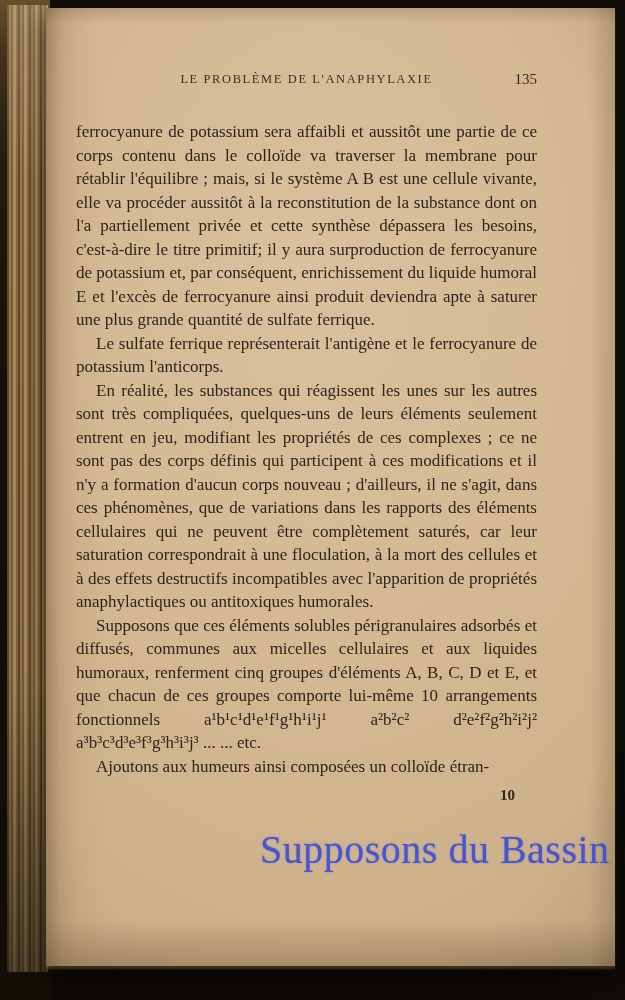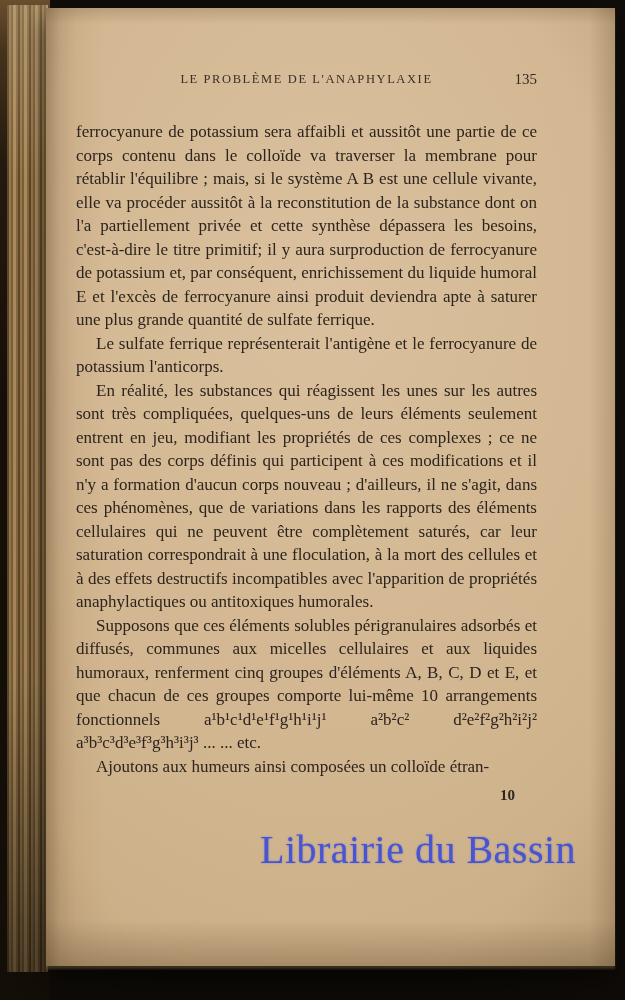--- a/index.html
+++ b/index.html
@@ -143,15 +143,15 @@
           <p class="indent">Ajoutons aux humeurs ainsi composées un colloïde étran-</p>
         </div>
 
       <div class="signature">10</div>
 
     </div>
   </div>
 
   <div class="vignette"></div>
 
-  <div class="watermark" style="color: rgb(60, 78, 216);">Librairie du Bassin</div>
+  <div class="watermark" style="color: rgb(60, 78, 216);">Supposons du Bassin</div>
 
 </div>
 
 </body></html>

